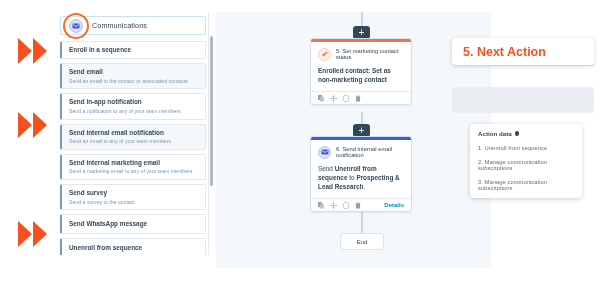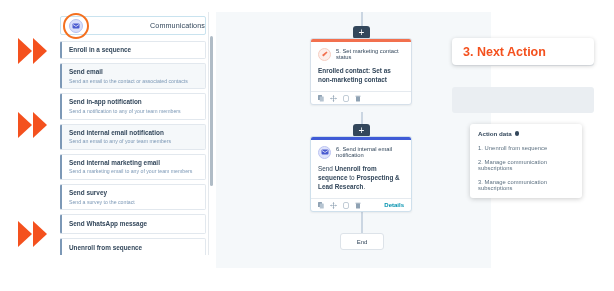--- a/index.html
+++ b/index.html
@@ -27,21 +27,21 @@
     background: #ffffff;
     overflow: hidden;
   }
   .search-row {
     position: relative;
     margin: 4px 2px 6px 4px;
     height: 19px;
     border: 1px solid #c9e3ef;
     border-radius: 2px;
     background: #fff;
-    display: flex; align-items: center; justify-content: flex-end;
+    display: flex; align-items: center;
   }
   .search-row .mail-badge {
     position: absolute; left: 8px; top: 2px;
     width: 14px; height: 14px; border-radius: 50%;
     background: #d9dffa; border: 1px solid #b6c0f0;
     display: flex; align-items: center; justify-content: center;
   }
   .search-row .mail-badge svg { display:block; }
   .search-row .hl-ring {
     position: absolute; left: 2px; top: -4px;
@@ -312,21 +312,21 @@
           <span class="details">Details</span>
         </div>
       </div>
 
       <div class="endnode" style="left:124px; top:221px;">End</div>
 
     </div>
   </div>
 
   <div class="shadow-plate" style="left:452px; top:40px; width:142px; height:26px;"></div>
-  <div class="callout" style="left:452px; top:38px; width:142px; height:27px;">3. Next Action</div>
+  <div class="callout" style="left:452px; top:38px; width:142px; height:27px;">5. Next Action</div>
 
   <div class="shadow-plate" style="left:452px; top:87px; width:142px; height:26px;"></div>
 
   <div class="actiondata" style="left:470px; top:124px; width:112px;">
     <div class="ad-title">
       <span>Action data</span>
       <span class="dot"></span>
     </div>
     <div class="ad-item">1. Unenroll from sequence</div>
     <div class="ad-item">2. Manage communication subscriptions</div>

